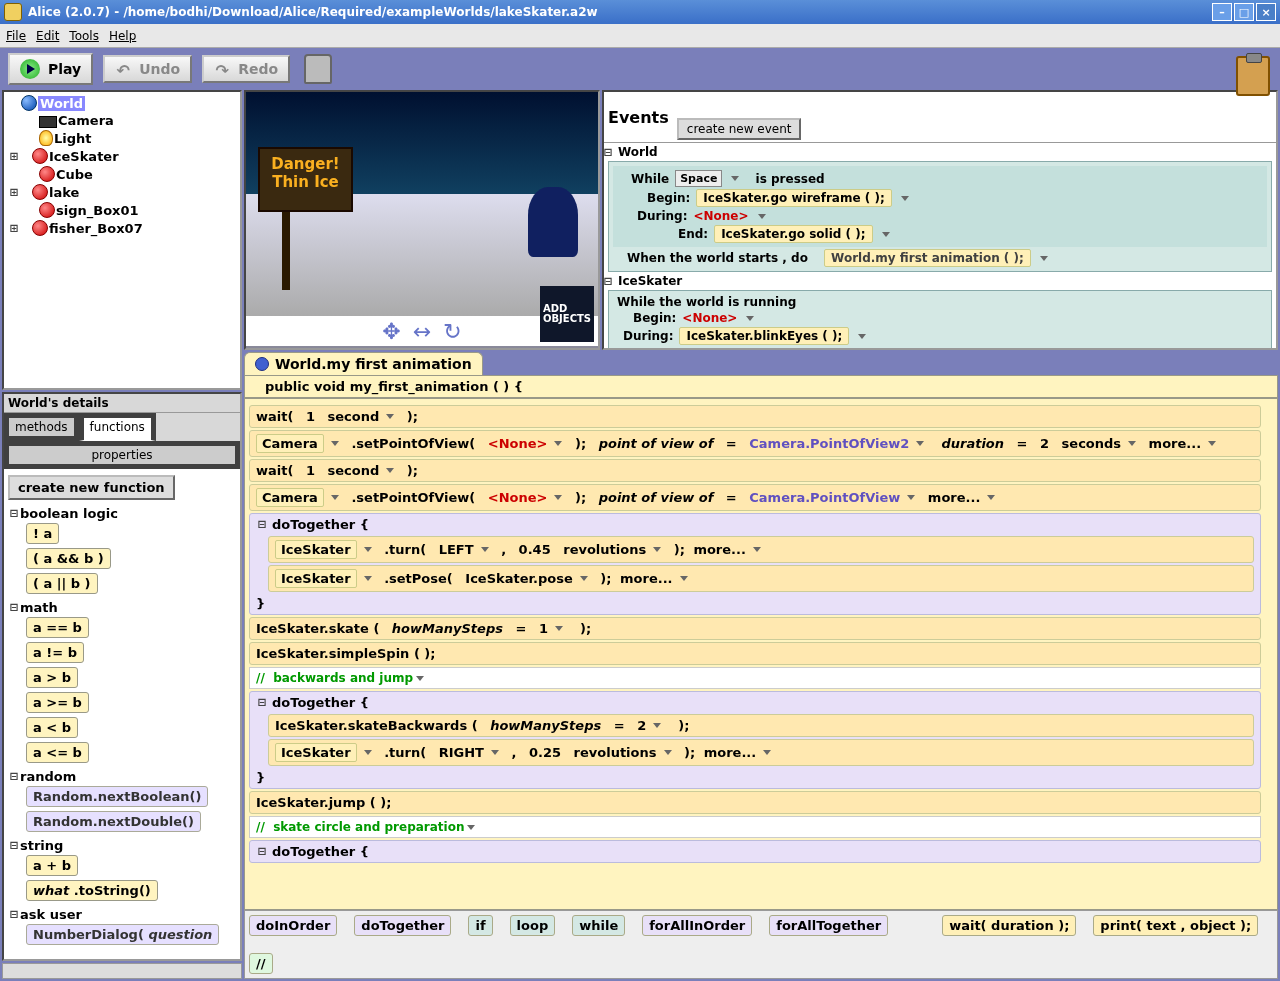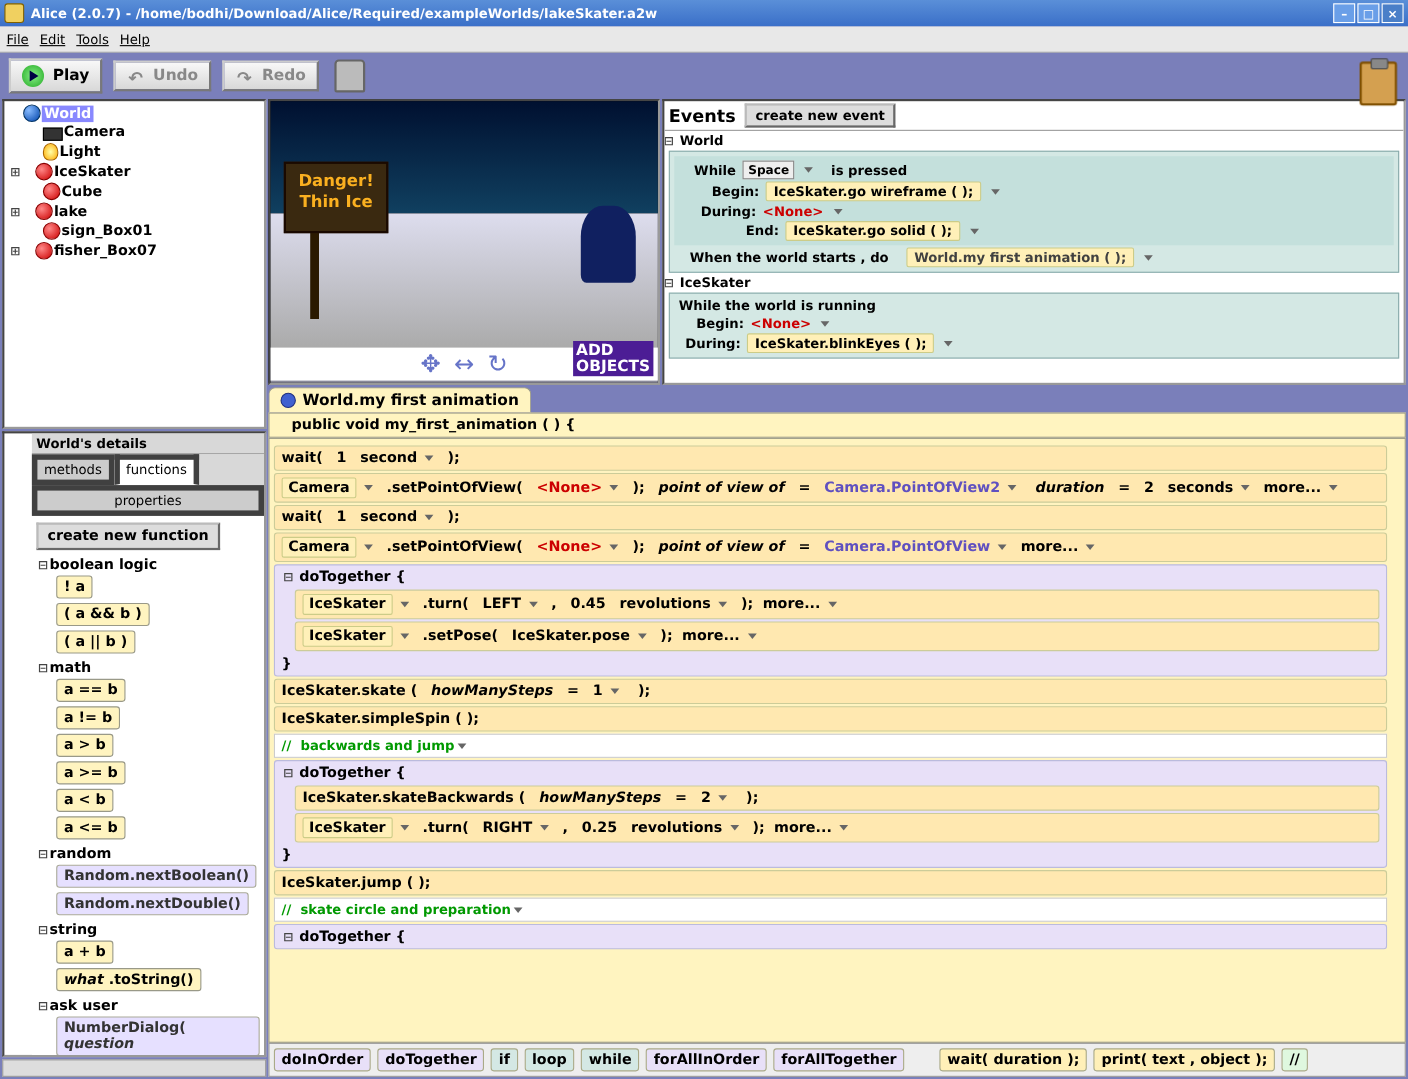--- a/index.html
+++ b/index.html
@@ -28,21 +28,21 @@
 .tree-item { display: flex; align-items: center; padding: 1px 2px; gap: 1px; font-size:13px; font-weight:bold;}
 .tree-icon { width: 16px; height: 16px; flex-shrink:0;}
 .expander{width:12px;text-align:center;font-size:11px;color:#444;flex-shrink:0;}
 .globe{background:radial-gradient(circle at 30% 30%,#8bf,#04a);border-radius:50%;border:1px solid #036;}
 .obj-icon{background:radial-gradient(circle at 35% 35%,#f88,#c00);border-radius:50%;border:1px solid #800;}
 .cam-icon{width:18px;height:12px;background:#333;border:1px solid #000;margin-top:2px;}
 .light-icon{width:14px;height:16px;background:radial-gradient(#ffa,#fa0);border-radius:50% 50% 40% 40%;border:1px solid #a60;}
 .world-sel{background:#88f;color:#fff;padding:0 2px;}
 .indent1{padding-left:20px;}
 
-.details-panel { flex: 1; display:flex; flex-direction:column;padding-left:25px;}
+.details-panel { flex: 1; display:flex; flex-direction:column;}
 .details-title { background: #d8d8d8; padding: 2px 4px; font-weight: bold; border-bottom:1px solid #999;}
 .tabs { display: flex; background:#d8d8d8;}
 .tab { padding: 2px 6px; border: 5px solid #404040; background: #ccc; font-size:12px;}
 .tab.active { background: #fff; border-bottom:1px solid #fff;}
 .proptab{flex:1;text-align:center;}
 .details-body{flex:1;overflow:auto;padding:4px;background:#fff;}
 .func-btn{display:inline-block;background:#ddd;border:2px outset #bbb;padding:3px 8px;margin:2px 0;font-weight:bold;font-size:13px;}
 .cat-row{display:flex;align-items:center;font-weight:bold;margin-top:4px;font-size:13px;}
 .func-tile,.func-tile2{display:inline-block;background:#fff4c0;border:1px solid #998;border-radius:3px;padding:2px 6px;margin:2px 0 2px 18px;font-weight:bold;font-size:13px;}
 .func-tile2{background:#e6e0ff;border-color:#aa9;color:#333;}
@@ -51,26 +51,26 @@
 .right-col{flex:1;display:flex;flex-direction:column;gap:2px;min-width:0;}
 .top-row{display:flex;gap:2px;height:260px;}
 .scene-panel{width:356px;background:#000;border:2px inset #999;position:relative;color:#fa0;}
 .scene-sky{position:absolute;top:0;left:0;right:0;height:40%;background:linear-gradient(#001030,#104060);}
 .scene-ground{position:absolute;bottom:0;left:0;right:0;height:60%;background:linear-gradient(#dde,#aaa 80%,#889);}
 .sign{position:absolute;left:12px;top:55px;width:95px;height:65px;background:#3a2910;border:2px solid #1a0900;color:#fab020;font-weight:bold;font-size:15px;padding:6px 2px;font-family:cursive;line-height:1.2;text-align:center;}
 .sign-post{position:absolute;left:36px;top:118px;width:8px;height:80px;background:#2a1900;}
 .fisher{position:absolute;right:20px;top:95px;width:50px;height:70px;background:#102060;border-radius:40% 40% 10% 10%;}
 .nav-controls{position:absolute;bottom:2px;left:0;right:0;height:30px;background:#fff;display:flex;align-items:center;justify-content:center;gap:12px;}
 .nav-arrow{color:#6674c8;font-size:22px;}
-.add-obj{position:absolute;right:4px;bottom:4px;background:#4c1d95;color:#fff;font-size:14px;padding:2px 3px;font-weight:bold;line-height:1;}
+.add-obj{position:absolute;right:4px;bottom:4px;background:#0f172a;color:#fff;font-size:10px;padding:18px 3px;font-weight:bold;line-height:1;}
 
 .events-panel{flex:1;background:#fff;border:2px inset #999;display:flex;flex-direction:column;overflow:hidden;}
 .events-hdr{padding:2px 4px;display:flex;align-items:center;gap:8px;}
 .events-hdr b{font-size:16px;}
-.small-btn{background:#ddd;border:2px outset #bbb;padding:2px 8px;font-weight:bold;}
+.small-btn{background:#ddd;border:2px outset #bbb;padding:2px 8px;font-weight:normal;margin-top:24px;}
 .events-body{flex:1;overflow:auto;border-top:1px solid #999;padding:2px;}
 .ev-group{border:1px solid #8aa;background:#d4e8e4;margin:2px;padding:2px 4px;}
 .ev-head{display:flex;align-items:center;gap:4px;font-weight:bold;margin-left:-4px;}
 .ev-sub{background:#c4e0dc;padding:2px 4px;margin:2px 0;}
 .ev-row{display:flex;align-items:center;gap:6px;margin:2px 0 2px 14px;font-weight:bold;}
 .key-box{background:#eee;border:1px solid #888;padding:1px 4px;font-size:11px;}
 .call-tile{background:#fff0b8;border:1px solid #cc8;padding:1px 6px;border-radius:2px;}
 .none-red{color:#c00;}
 .world-call{color:#404040;}
 .dd{display:inline-block;width:0;height:0;border-left:4px solid transparent;border-right:4px solid transparent;border-top:5px solid #666;margin-left:3px;vertical-align:middle;}
@@ -82,21 +82,21 @@
 .code-sig-btns{margin-left:auto;display:flex;flex-direction:column;gap:1px;}
 .code-body{flex:1;background:#fff4c0;border:1px solid #998;overflow:auto;padding:4px 16px 4px 4px;position:relative;}
 .stmt{background:#ffe8b0;border:1px solid #cc9;border-radius:3px;margin:2px 0;padding:3px 6px;font-weight:bold;font-size:13px;display:flex;align-items:center;gap:4px;flex-wrap:wrap;}
 .block{background:#e8e0f8;border:1px solid #bbd;border-radius:3px;margin:2px 0;padding:3px 6px;}
 .block-hdr{font-weight:bold;font-size:13px;display:flex;align-items:center;gap:4px;}
 .block-body{padding:2px 0 2px 12px;}
 .obj-tile{background:#fff0b8;border:1px solid #cc8;padding:1px 5px;border-radius:2px;}
 .comment{background:#fff;border:1px solid #ccc;padding:3px 6px;margin:2px 0;font-weight:bold;}
 .comment-txt{color:#090;}
 .world-ref{color:#6050c0;}
-.footer-tiles{background:#eee;border:1px solid #999;padding:4px;display:flex;gap:6px;flex-wrap:wrap;}
+.footer-tiles{background:#eee;border:1px solid #999;padding:4px;display:flex;gap:17px;flex-wrap:wrap;}
 .ftile{border:1px solid #aa8;padding:2px 6px;border-radius:3px;font-weight:bold;font-size:13px;}
 .ft-purple{background:#e8e0f8;}
 .ft-blue{background:#d4e8e4;}
 .ft-yellow{background:#fff0b8;}
 .ft-green{background:#dff8df;}
 .hscroll{background:#ddd;height:16px;border:1px solid #999;}
 </style>
 </head>
 <body>
 

